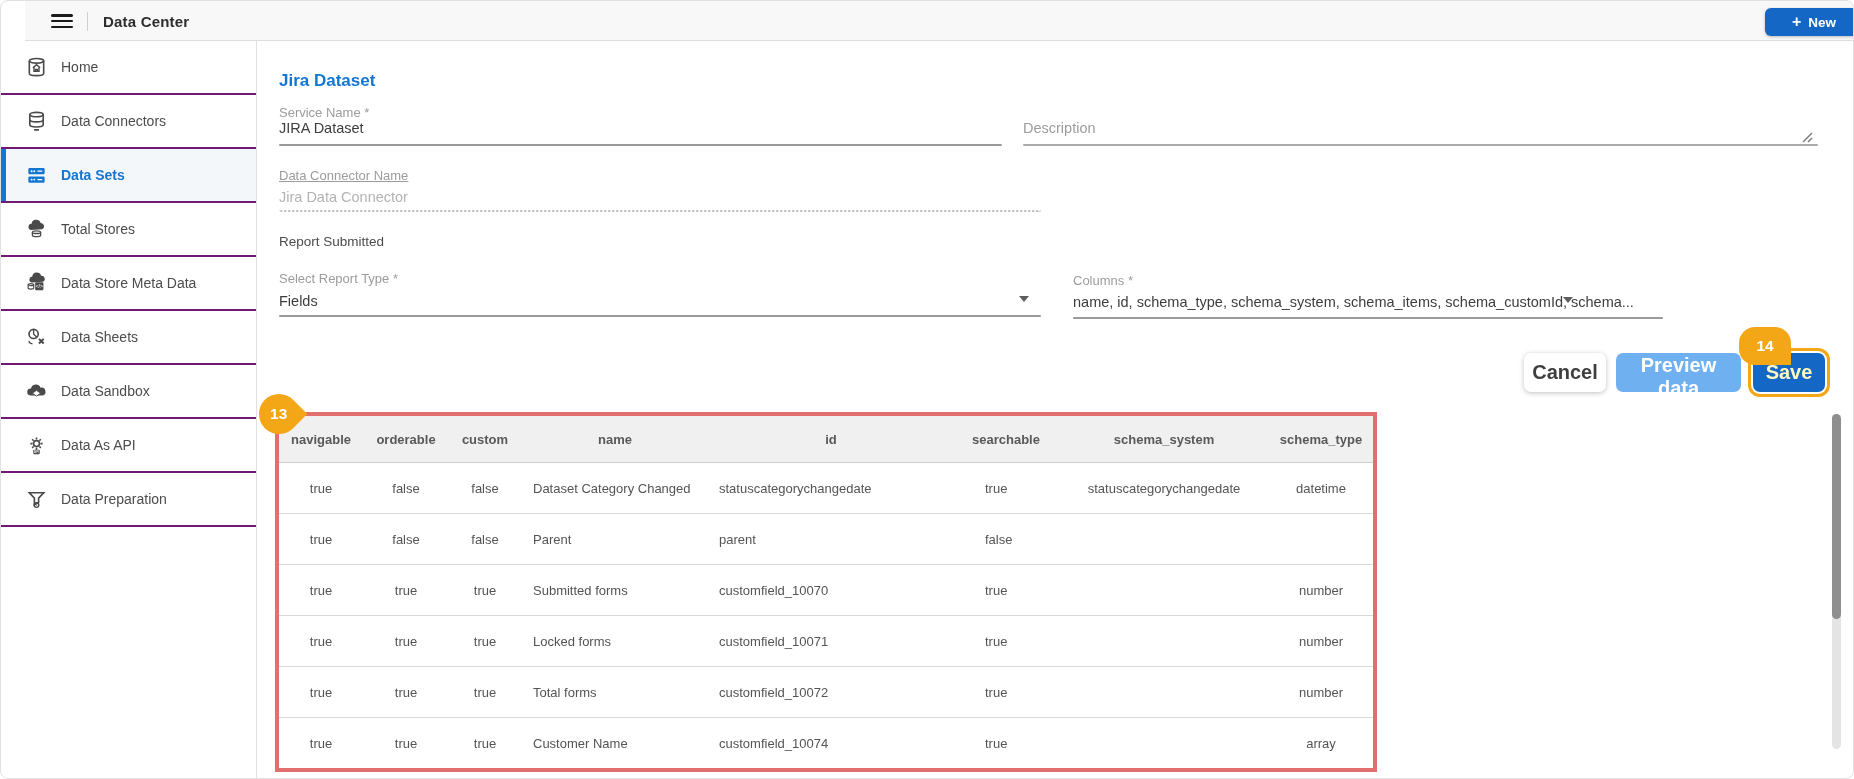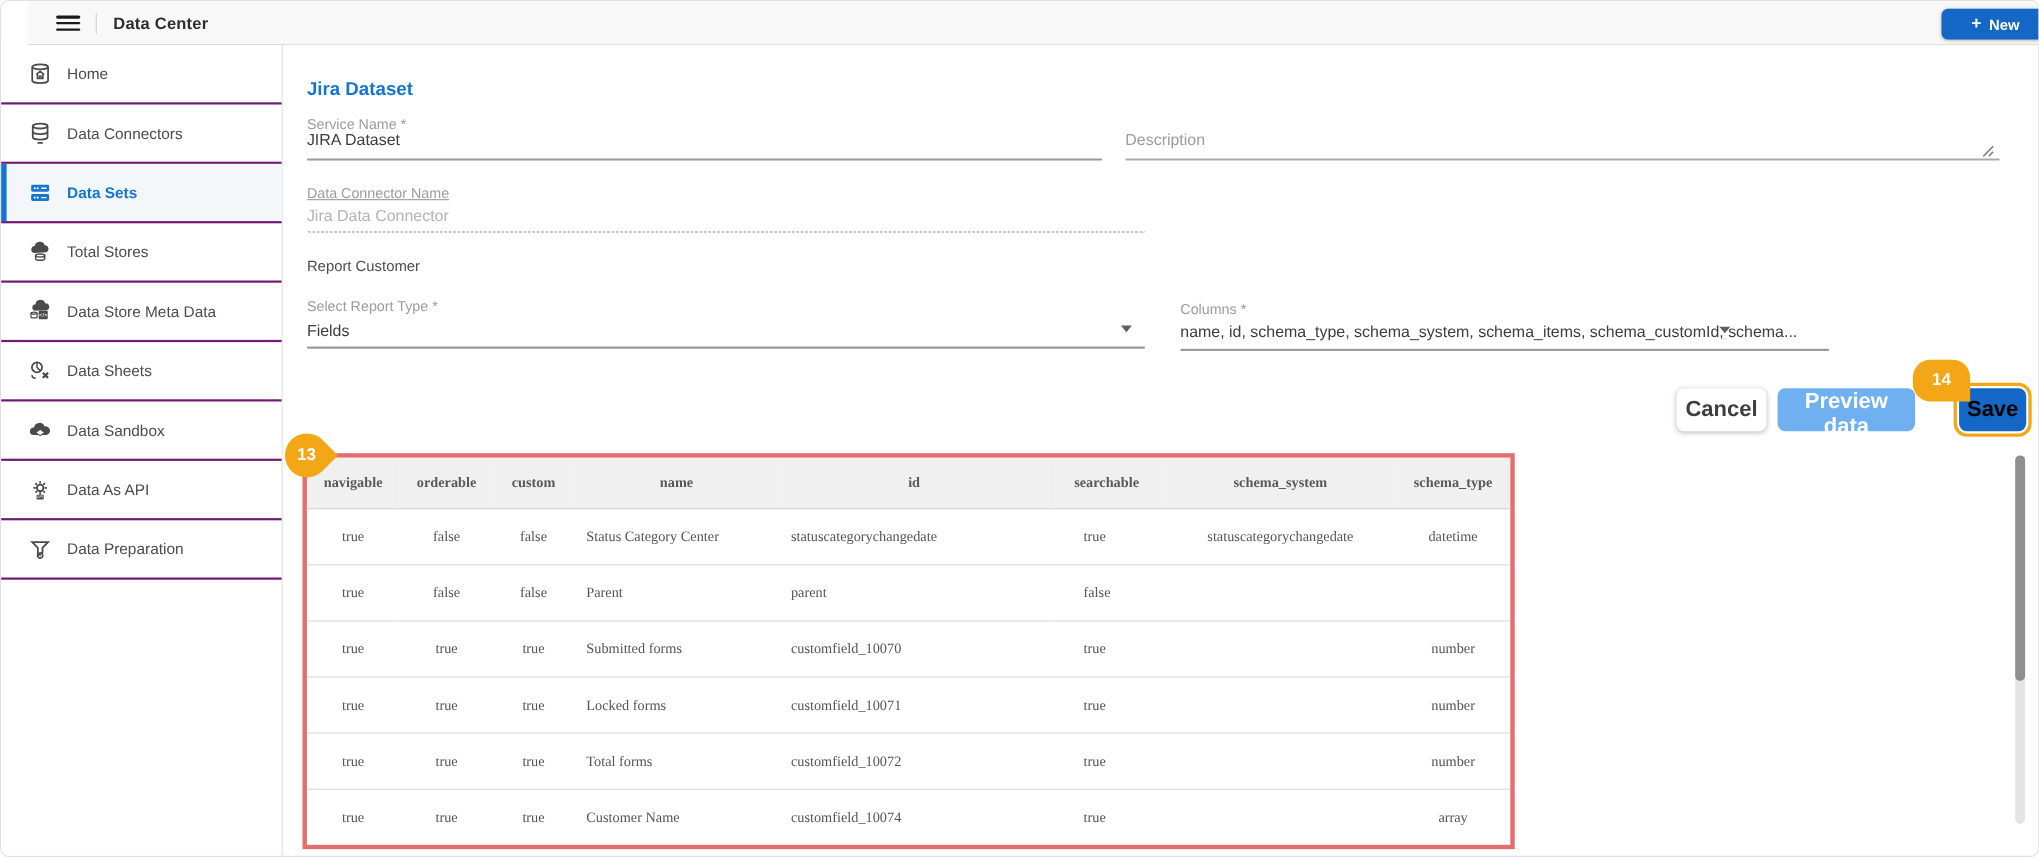--- a/index.html
+++ b/index.html
@@ -39,31 +39,31 @@
   .f-line.dotted{height:0;background:none;border-bottom:2px dotted #c4c4c4;}
   .section-title{position:absolute;left:278px;top:233px;font-size:13.5px;color:#4c4c4c;}
   .caret{position:absolute;width:0;height:0;border-left:5.5px solid transparent;
     border-right:5.5px solid transparent;border-top:6.5px solid #5f5f5f;}
   .resize-grip{position:absolute;left:1798px;top:128px;width:14px;height:14px;cursor:nwse-resize;}
   
   .btn{position:absolute;top:352px;height:39px;border:none;border-radius:7px;font-size:20px;
     font-weight:700;cursor:pointer;font-family:"Liberation Sans",sans-serif;}
   .btn-cancel{left:1523px;width:82px;background:#fff;color:#3f3f3f;box-shadow:0 1px 5px rgba(0,0,0,.25);}
   .btn-preview{left:1615px;width:125px;background:#6fb0f0;color:#fff;}
-  .btn-save{left:1752px;width:61px;background:#1467c4;color:#000000;
-    box-shadow:0 0 0 2px #fff,0 0 0 5px #f4a716;margin-left:28px;}
+  .btn-save{left:1752px;width:72px;background:#1467c4;color:#fef9c3;
+    box-shadow:0 0 0 2px #fff,0 0 0 5px #f4a716;}
   .badge{position:absolute;background:#f4a716;color:#fff;font-weight:700;
     display:flex;align-items:center;justify-content:center;z-index:5;}
   .badge-14{left:1738px;top:326px;width:52px;height:38px;font-size:15.5px;
     border-radius:16px 16px 0 16px;}
   .badge-13{left:258px;top:393px;width:40px;height:40px;font-size:15.5px;
     border-radius:50% 0 50% 50%;transform:rotate(45deg);}
   .badge-13 span{transform:rotate(-45deg);}
   
-  .table-wrap{position:absolute;left:274px;top:411px;border:4px solid #e36e6e;background:#fff;font-family:Liberation Serif, serif;}
+  .table-wrap{position:absolute;left:274px;top:411px;border:4px solid #e36e6e;background:#fff;}
   table.fields{border-collapse:collapse;table-layout:fixed;width:1094px;font-size:13px;color:#545454;}
   table.fields th{height:46px;background:#f0f0f0;font-weight:700;color:#595959;
     border-bottom:1px solid #cfcfcf;text-align:center;padding:0;overflow:hidden;white-space:nowrap;}
   table.fields td{height:50px;text-align:center;padding:0;border-bottom:1px solid #dadada;
     overflow:hidden;white-space:nowrap;}
   table.fields tr:last-child td{border-bottom:none;}
   table.fields th:nth-child(1),table.fields td:nth-child(1){width:84px;}
   table.fields th:nth-child(2),table.fields td:nth-child(2){width:86px;}
   table.fields th:nth-child(3),table.fields td:nth-child(3){width:72px;}
   table.fields th:nth-child(4),table.fields td:nth-child(4){width:188px;}
@@ -213,21 +213,21 @@
   <div class="resize-grip">
     <svg viewBox="0 0 14 14">
         <path d="M4 13 13 4 M9 13l4-4" stroke="#777" stroke-width="1.4" fill="none"></path>
       </svg>
   </div>
 
   <div class="f-label" style="left:278px;top:167px;text-decoration:underline;">Data Connector Name</div>
   <div class="f-value muted" style="left:278px;top:188px;">Jira Data Connector</div>
   <div class="f-line dotted" style="left:278px;top:209px;width:762px;"></div>
 
-  <div class="section-title">Report Customer</div>
+  <div class="section-title">Report Submitted</div>
 
   <div class="f-label" style="left:278px;top:270px;">Select Report Type *</div>
   <div class="f-value" style="left:278px;top:292px;">Fields</div>
   <div class="caret" style="left:1018px;top:295px;"></div>
   <div class="f-line" style="left:278px;top:314px;width:762px;"></div>
 
   <div class="f-label" style="left:1072px;top:272px;">Columns *</div>
   <div class="f-value" style="left:1072px;top:293px;">name, id, schema_type, schema_system, schema_items, schema_customId, schema...</div>
   <div class="caret" style="left:1562px;top:296px;"></div>
   <div class="f-line" style="left:1072px;top:316px;width:590px;"></div>
@@ -252,21 +252,21 @@
             <th>searchable</th>
             <th>schema_system</th>
             <th>schema_type</th>
           </tr>
         </thead>
       <tbody>
           <tr>
             <td>true</td>
             <td>false</td>
             <td>false</td>
-            <td>Status Category Center</td>
+            <td>Dataset Category Changed</td>
             <td>statuscategorychangedate</td>
             <td>true</td>
             <td>statuscategorychangedate</td>
             <td>datetime</td>
           </tr>
           <tr>
             <td>true</td>
             <td>false</td>
             <td>false</td>
             <td>Parent</td>

